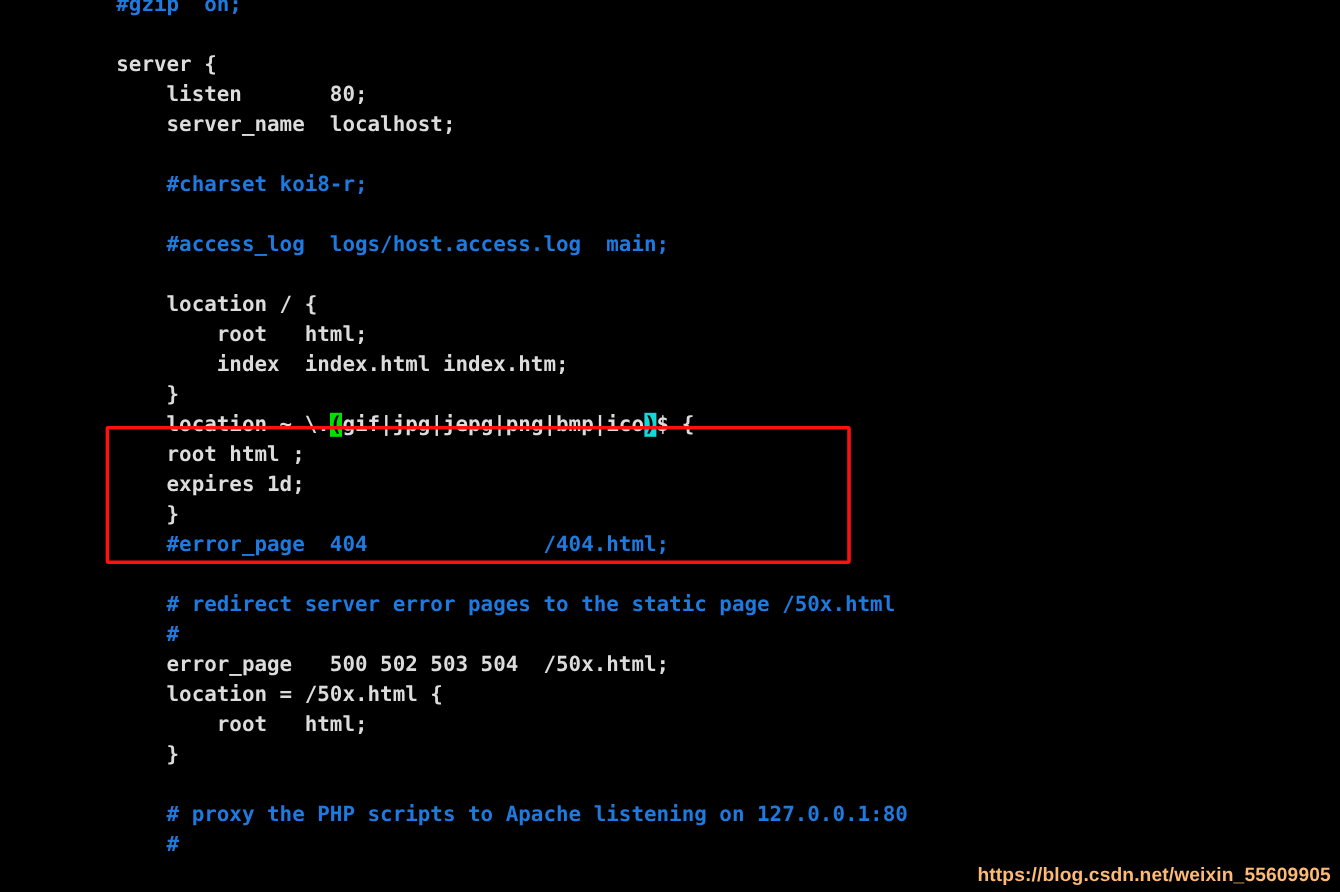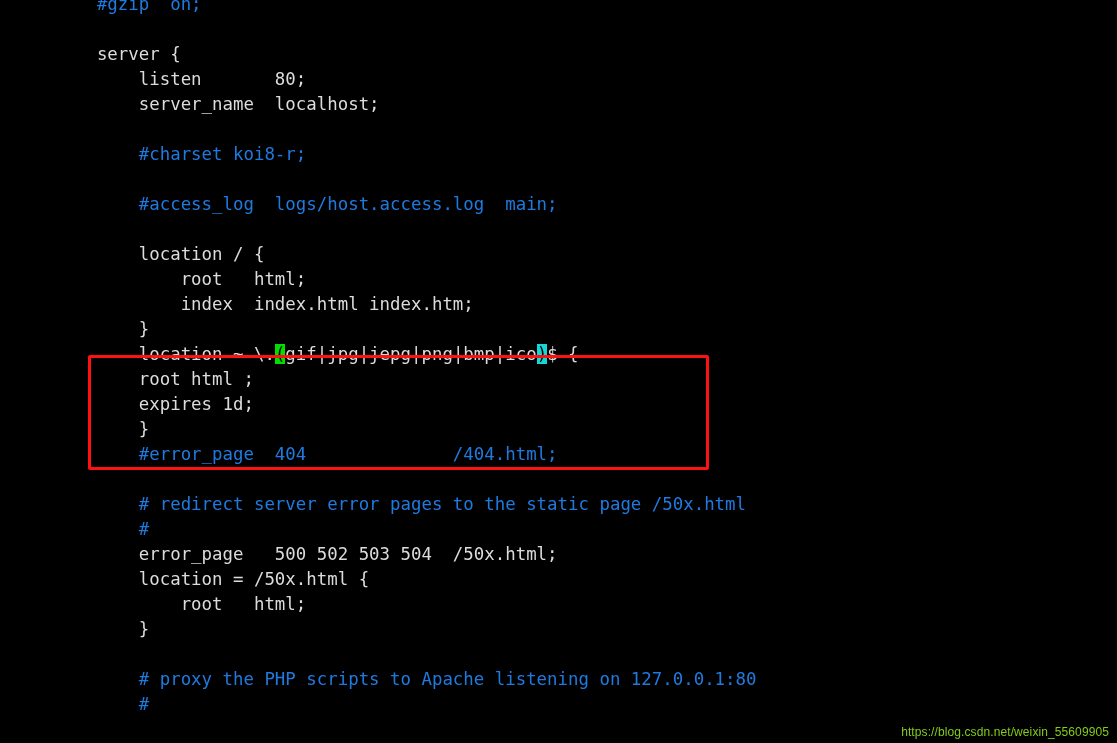--- a/index.html
+++ b/index.html
@@ -16,20 +16,21 @@
   }
 
   #editor {
     position: absolute;
     left: 0;
     top: 0;
     width: 1117px;
     height: 743px;
     background: #000000;
     overflow: hidden;
+    font-weight: bold;
   }
 
   
   #code {
     position: absolute;
     left: 55px;
     top: -8px;
     margin: 0;
     padding: 0;
     font-family: "DejaVu Sans Mono", monospace;
@@ -63,22 +64,22 @@
     background: transparent;
     pointer-events: none;
   }
 
   
   #watermark {
     position: absolute;
     right: 8px;
     bottom: 4px;
     font-family: "Liberation Sans", sans-serif;
-    font-size: 12px;
-    color: #84cc16;
+    font-size: 16px;
+    color: #fdba74;
     letter-spacing: 0.1px;
     white-space: nowrap;
   }
 </style>
 </head>
 <body>
 
 <div id="editor">
 
   <div id="code"><div class="ln"><span class="cmt">    #gzip  on;</span></div><div class="ln">&nbsp;</div><div class="ln"><span class="code">    server {</span></div><div class="ln"><span class="code">        listen       80;</span></div><div class="ln"><span class="code">        server_name  localhost;</span></div><div class="ln">&nbsp;</div><div class="ln"><span class="cmt">        #charset koi8-r;</span></div><div class="ln">&nbsp;</div><div class="ln"><span class="cmt">        #access_log  logs/host.access.log  main;</span></div><div class="ln">&nbsp;</div><div class="ln"><span class="code">        location / {</span></div><div class="ln"><span class="code">            root   html;</span></div><div class="ln"><span class="code">            index  index.html index.htm;</span></div><div class="ln"><span class="code">        }</span></div><div class="ln"><span class="code">        location ~ \.</span><span class="hl-open">(</span><span class="code">gif|jpg|jepg|png|bmp|ico</span><span class="hl-close">)</span><span class="code">$ {</span></div><div class="ln"><span class="code">        root html ;</span></div><div class="ln"><span class="code">        expires 1d;</span></div><div class="ln"><span class="code">        }</span></div><div class="ln"><span class="cmt">        #error_page  404              /404.html;</span></div><div class="ln">&nbsp;</div><div class="ln"><span class="cmt">        # redirect server error pages to the static page /50x.html</span></div><div class="ln"><span class="cmt">        #</span></div><div class="ln"><span class="code">        error_page   500 502 503 504  /50x.html;</span></div><div class="ln"><span class="code">        location = /50x.html {</span></div><div class="ln"><span class="code">            root   html;</span></div><div class="ln"><span class="code">        }</span></div><div class="ln">&nbsp;</div><div class="ln"><span class="cmt">        # proxy the PHP scripts to Apache listening on 127.0.0.1:80</span></div><div class="ln"><span class="cmt">        #</span></div></div>

